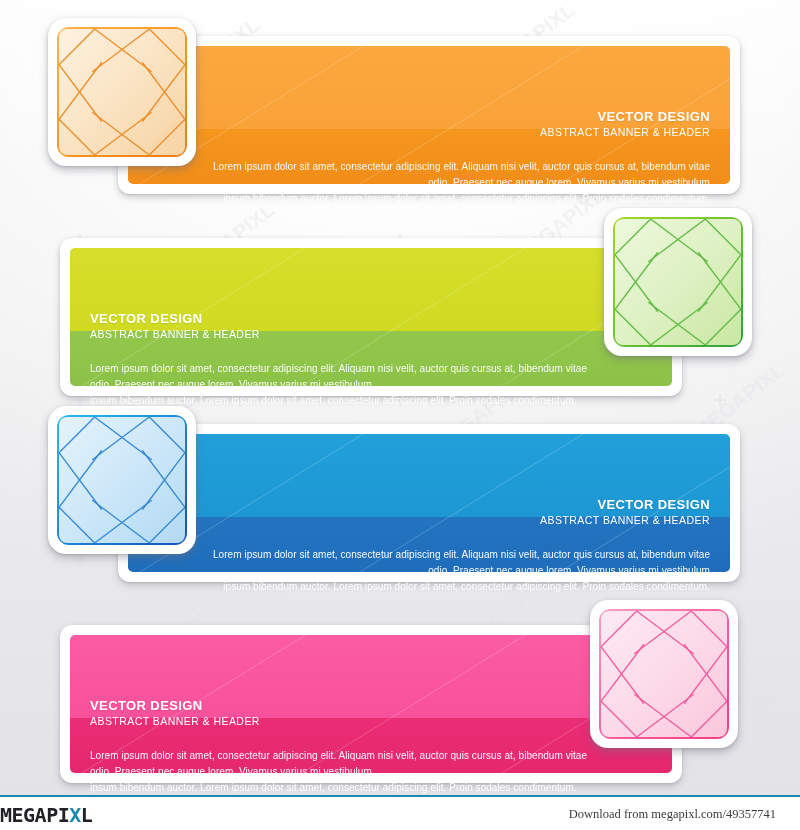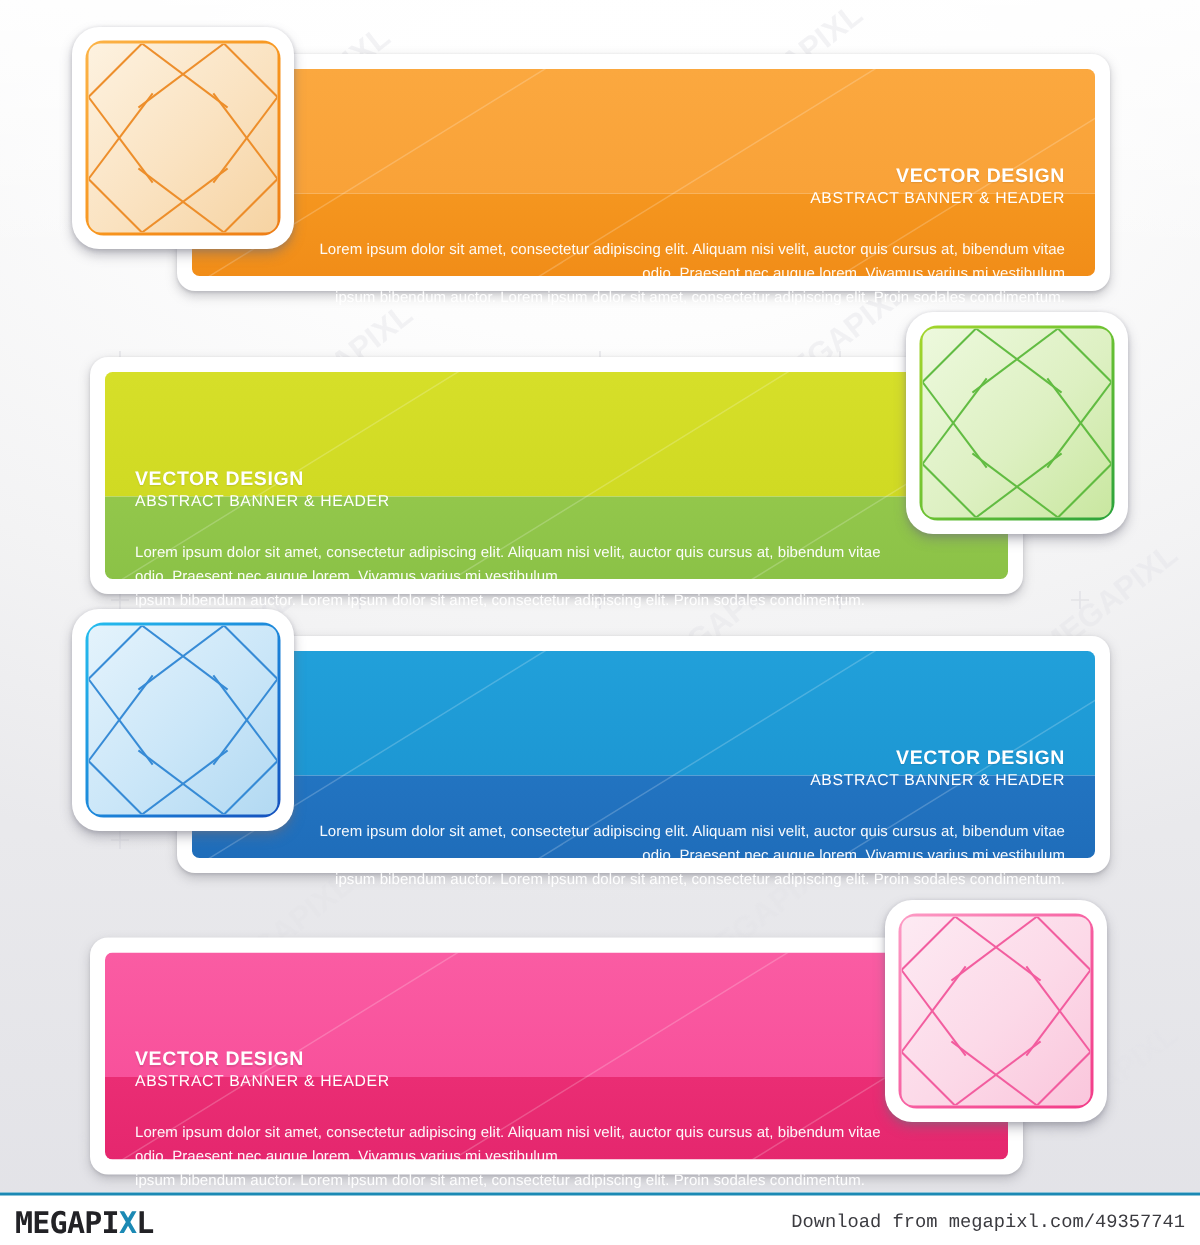--- a/index.html
+++ b/index.html
@@ -78,29 +78,29 @@
   }
   .sq svg{position:absolute;inset:0;width:100%;height:100%;}
 
   
   .footer{
     position:absolute;left:0;top:795px;width:800px;height:35px;
     background:#ffffff;border-top:2px solid #1b89b4;
     display:flex;align-items:center;
   }
   .logo{
-    margin-left:10px;display:flex;align-items:baseline;
+    display:flex;align-items:baseline;
     font-family:"DejaVu Sans Mono", monospace;
     font-weight:bold;font-size:20px;letter-spacing:-0.5px;color:#222226;
   }
   .logo .x{color:#1b89b4;}
   .dl{
-    margin-left:auto;margin-right:10px;
+    margin-left:auto;margin-right:24px;
     font-size:12.5px;color:#3b3b40;
-    font-family:Liberation Mono, monospace;
+    font-family:Liberation Serif, serif;
   }
 </style>
 </head>
 <body>
 
 <div id="stage">
 
   <div class="art">
 
     <svg class="wm-grid" viewBox="0 0 800 795" preserveAspectRatio="none">

